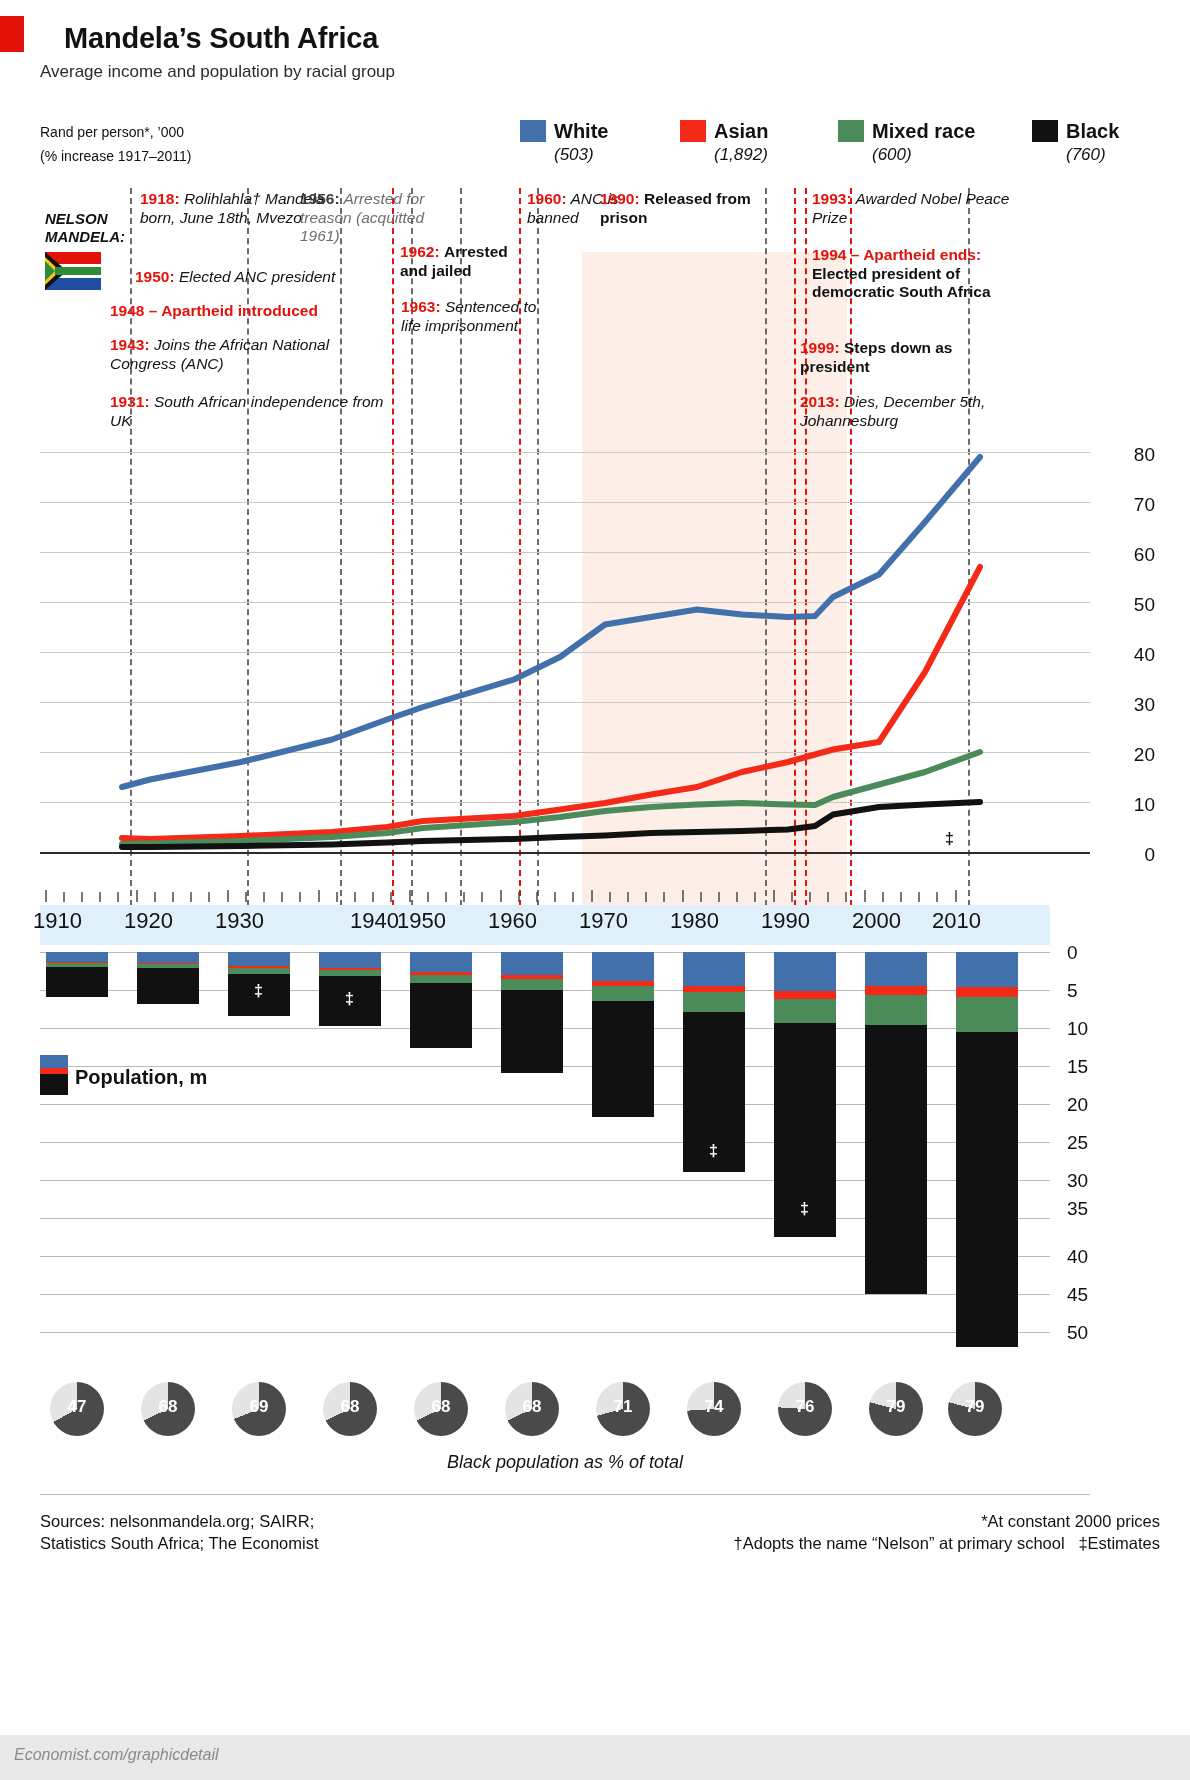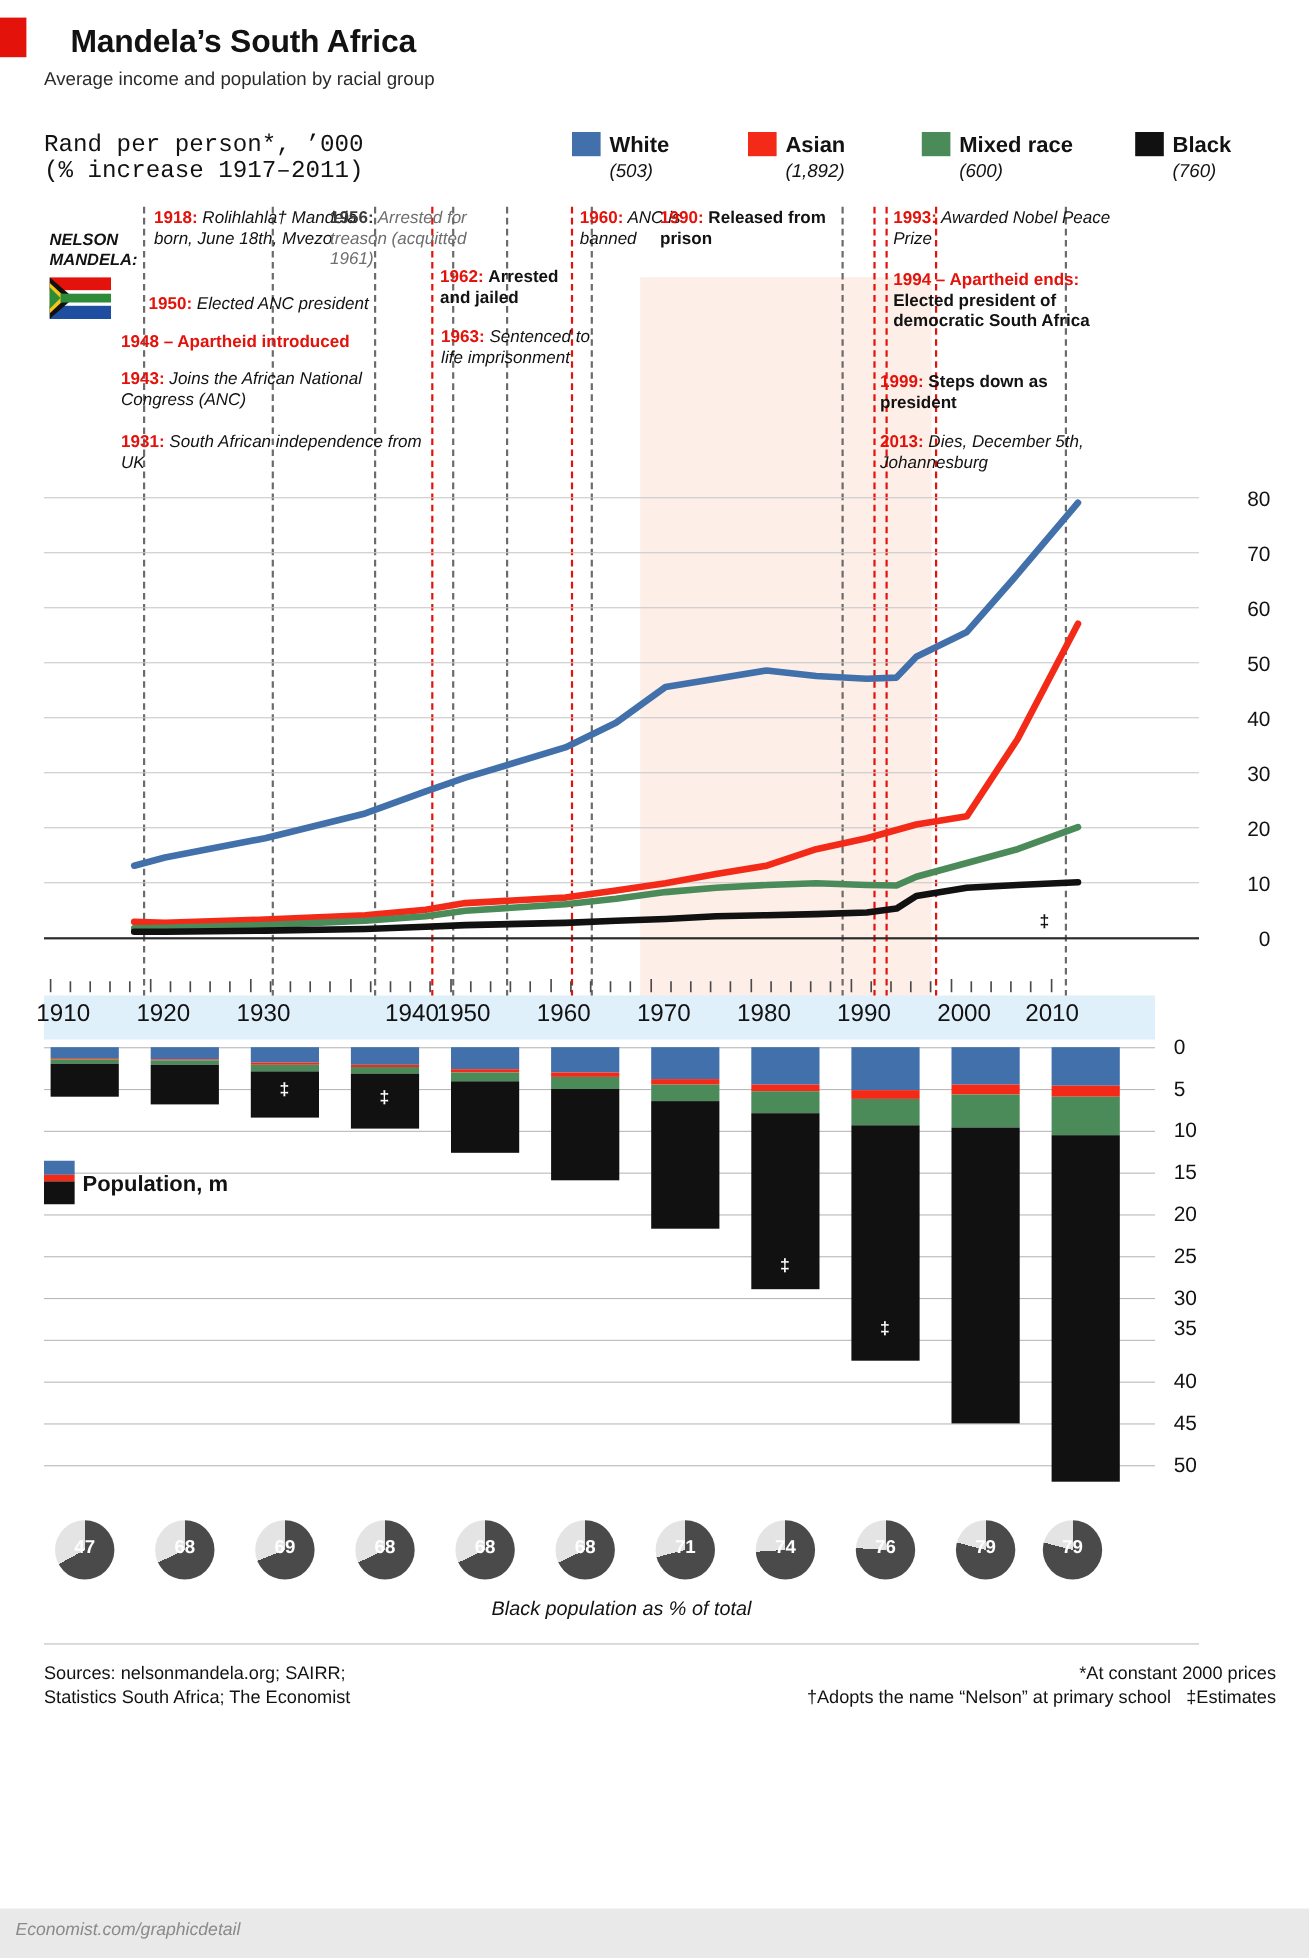--- a/index.html
+++ b/index.html
@@ -8,21 +8,21 @@
     font-family:"Liberation Sans", sans-serif;
     color:#121212;position:relative;overflow:hidden;
   }
   .wrap{position:relative;width:1190px;height:1780px;}
 
   
   .redsq{position:absolute;left:0;top:16px;width:24px;height:36px;background:#e3120b;}
   .title{position:absolute;left:40px;top:22px;font-size:29px;font-weight:bold;letter-spacing:-0.2px;margin-left:24px;}
   .subtitle{position:absolute;left:40px;top:62px;font-size:17px;color:#2b2b2b;}
 
-  .unitlabel{position:absolute;left:40px;top:120px;font-size:22px;line-height:24px;font-family:Liberation Mono, monospace;}
+  .unitlabel{position:absolute;left:40px;top:120px;font-size:14px;line-height:24px;}
 
   
   .legend{position:absolute;left:520px;top:120px;width:640px;height:50px;}
   .lg{position:absolute;top:0;}
   .lg .sw{display:inline-block;width:26px;height:22px;vertical-align:-4px;margin-right:8px;}
   .lg .nm{font-size:20px;font-weight:bold;}
   .lg .pct{font-size:17px;font-style:italic;display:block;margin-top:2px;margin-left:34px;}
 
   
   .mandela-label{position:absolute;left:45px;top:210px;font-size:15px;font-weight:bold;font-style:italic;line-height:18px;}

